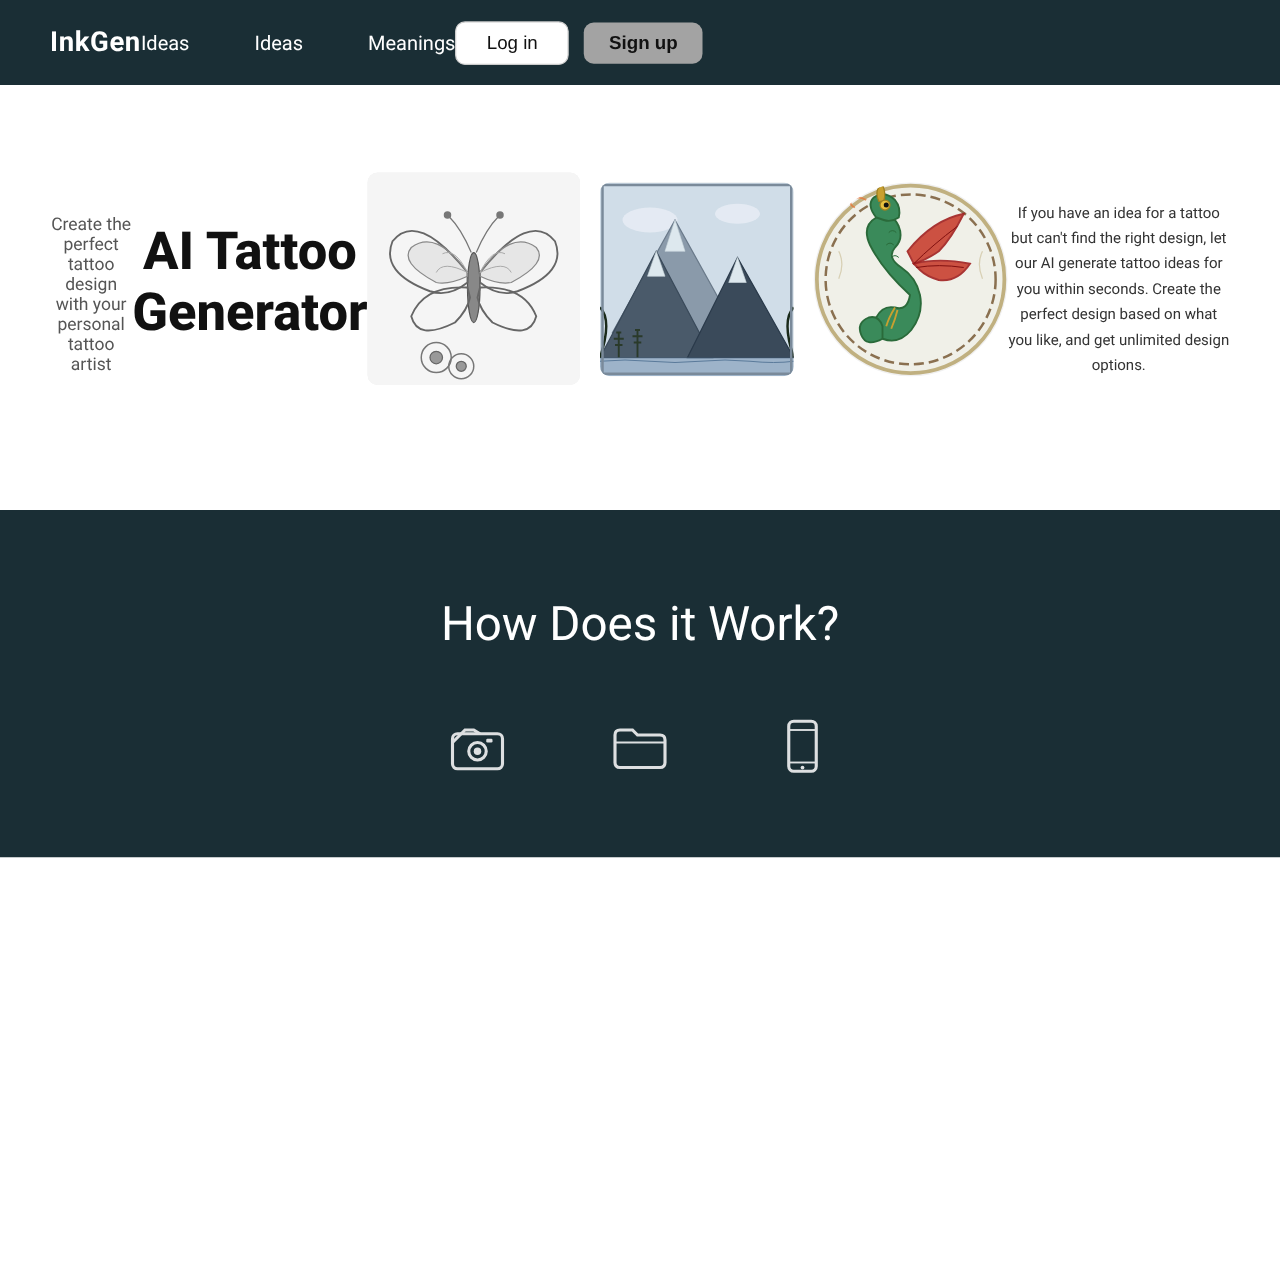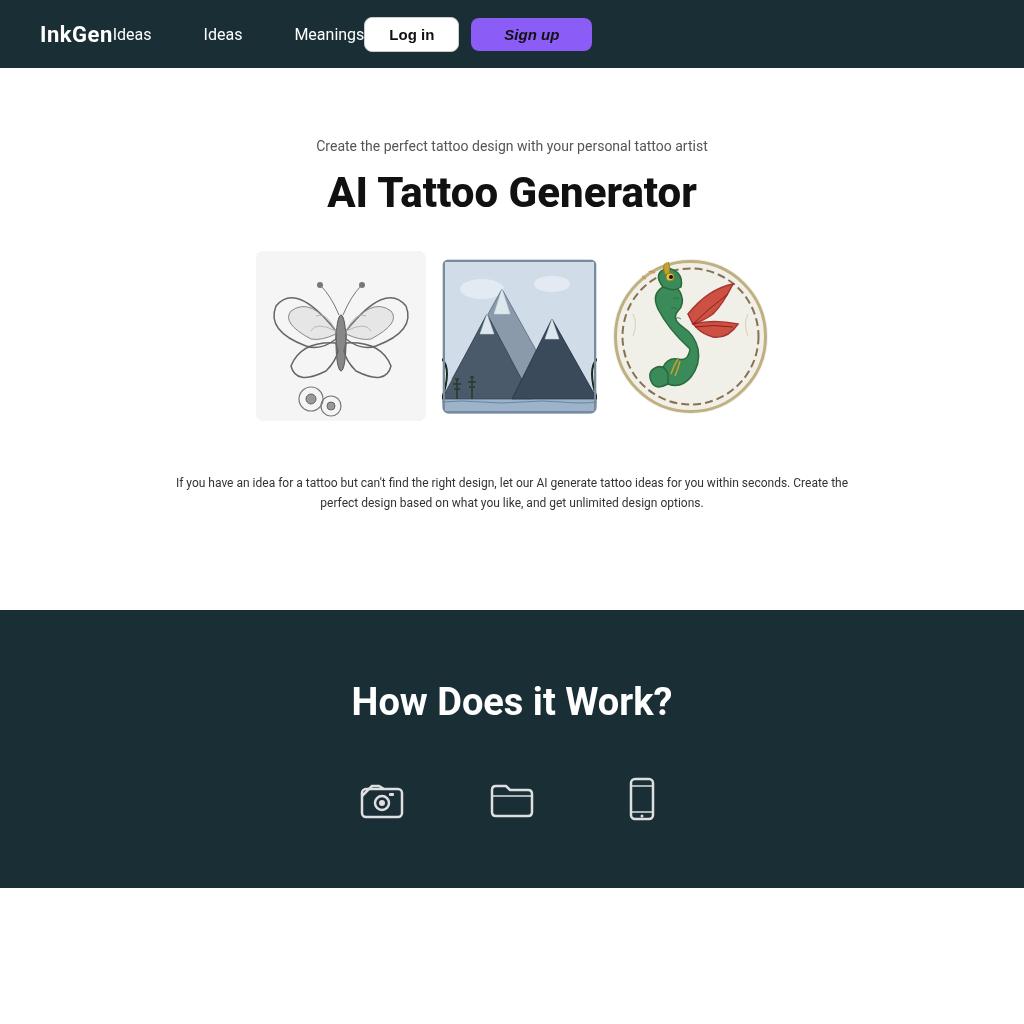--- a/index.html
+++ b/index.html
@@ -51,39 +51,38 @@
     }
 
     .btn-login {
       background: #ffffff;
       color: #111;
       border: 1px solid #ccc;
       padding: 8px 24px;
       border-radius: 8px;
       font-size: 15px;
       cursor: pointer;
-      font-weight: 700;
+      font-weight: 400;
     }
 
     .btn-signup {
-      background: #8b5cf6;
+      background: #a3a3a3;
       color: #111;
       border: none;
-      padding: 8px 33px;
+      padding: 8px 20px;
       border-radius: 8px;
       font-size: 15px;
       cursor: pointer;
       font-weight: 600;
-      font-style: italic;
     }
 
     
     .hero {
       display: flex;
-      flex-direction: column;
+      flex-direction: row;
       align-items: center;
       padding: 70px 40px 60px;
       text-align: center;
     }
 
     .hero-subtitle {
       font-size: 14px;
       color: #555;
       margin-bottom: 14px;
       font-weight: 400;
@@ -152,21 +151,21 @@
 
     
     .how-section {
       background: #1a2e35;
       padding: 70px 40px 60px;
       text-align: center;
     }
 
     .how-title {
       font-size: 38px;
-      font-weight: 700;
+      font-weight: 400;
       color: #ffffff;
       margin-bottom: 50px;
     }
 
     .how-steps {
       display: flex;
       justify-content: center;
       gap: 80px;
     }
 

